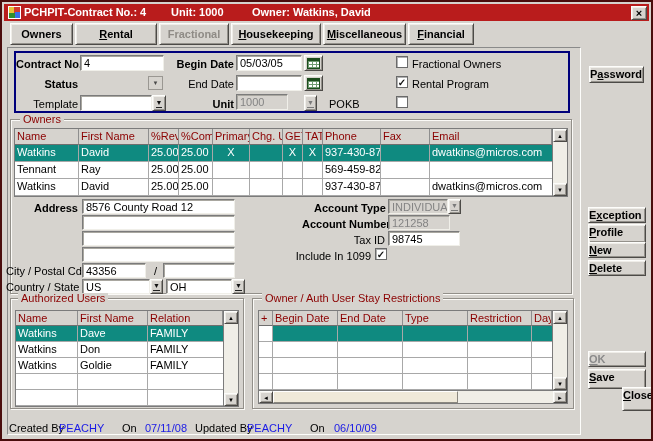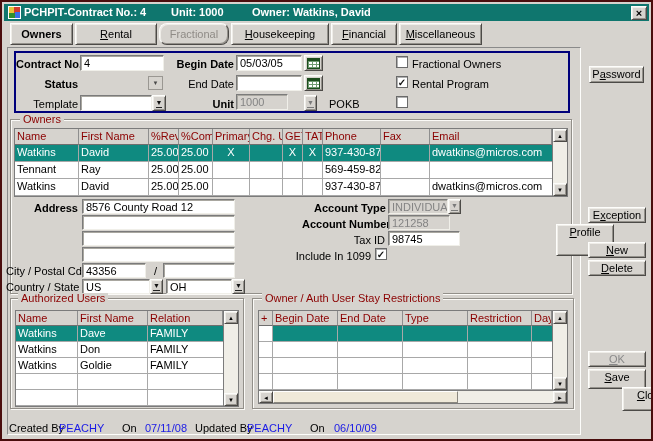--- a/index.html
+++ b/index.html
@@ -4,29 +4,29 @@
 <style>
   *{box-sizing:border-box;margin:0;padding:0;}
   html,body{background:#fff;}
   body{font-family:"Liberation Sans", sans-serif;font-size:11px;color:#000;}
   .w{position:relative;width:653px;height:441px;background:#d6d3ce;border:2px solid #4a0d0d;overflow:hidden;}
   .lbl{position:absolute;white-space:nowrap;line-height:13px;font-size:11px;}
   .r{text-align:right;}
   .b{font-weight:bold;}
   .fld{position:absolute;background:#fff;border:1px solid;border-color:#7b7b7b #f0efe9 #f0efe9 #7b7b7b;box-shadow:inset 1px 1px 0 #a9a7a0;font-size:11px;line-height:13px;padding:1px 0 0 3px;white-space:nowrap;overflow:hidden;}
   .dis{background:#d6d3ce;color:#848484;}
-  .btn3{background:#d6d3ce;border:1px solid;border-color:#fdfdfb #4c4a47 #4c4a47 #fdfdfb;box-shadow:inset 1px 1px 0 #efede8, inset -1px -1px 0 #94918b;}
-  .titlebar{position:absolute;left:2px;top:2px;right:2px;height:17px;background:#0f766e;color:#fff;font-weight:bold;}
+  .btn3{background:#d6d3ce;border:1px solid;border-color:#fdfdfb #4c4a47 #4c4a47 #fdfdfb;box-shadow:inset 1px 1px 0 #efede8, inset -1px -1px 0 #94918b;font-weight:bold;}
+  .titlebar{position:absolute;left:2px;top:2px;right:2px;height:17px;background:#b91c1c;color:#fff;font-weight:bold;}
   .titlebar span{position:absolute;line-height:17px;font-size:11px;white-space:nowrap;}
   .appic{position:absolute;left:4px;top:2px;width:13px;height:13px;background:conic-gradient(#d23b2f 0 90deg,#3a6ee8 90deg 180deg,#2f8f2f 180deg 270deg,#e8c33a 270deg 360deg);border:1px solid #fff;}
   .closebtn{position:absolute;right:2px;top:2px;width:16px;height:14px;text-align:center;font-size:11px;font-weight:bold;line-height:12px;color:#000;cursor:default;}
   .tabs{position:absolute;left:8px;top:21px;height:22px;display:flex;gap:2px;}
   .tab{height:22px;line-height:20px;text-align:center;font-size:11px;}
   .tab.active{font-weight:bold;}
-  .tab.dis{color:#8f8b86;border-radius:8px;}
+  .tab.dis{color:#8f8b86;}
   .u{text-decoration:underline;}
   .main{position:absolute;left:5px;top:45px;width:574px;height:388px;border:1px solid;border-color:#8a8a8a #fdfdfb #fdfdfb #8a8a8a;}
   .formbox{position:absolute;left:12px;top:49px;width:556px;height:62px;border:2px solid #00007b;}
   .chk{position:absolute;width:12px;height:12px;background:#fff;border:1px solid #6a6a6a;box-shadow:inset 1px 1px 0 #b0b0b0;font-size:10px;line-height:11px;text-align:center;font-weight:bold;color:#111;}
   .sqbtn{position:absolute;display:flex;align-items:center;justify-content:center;}
   .ddg{font-size:6px;color:#4a4a4a;line-height:7px;}
   .lovg{font-size:7px;line-height:8px;border-bottom:1px solid #222;color:#111;}
   .lovg.gray{color:#7a7a7a;border-bottom-color:#7a7a7a;}
   .calic{width:13px;height:11px;background-color:#fff;border:1px solid #1d4d1d;border-top:3px solid #1d4d1d;background-image:repeating-linear-gradient(to right,#6f9b6f 0px,#6f9b6f 1px,transparent 1px,transparent 4px),repeating-linear-gradient(to bottom,#6f9b6f 0px,#6f9b6f 1px,transparent 1px,transparent 3px);}
   .group{position:absolute;border:1px solid #928f89;box-shadow:inset 1px 1px 0 #fbfaf7, 1px 1px 0 #fbfaf7;}
@@ -38,21 +38,21 @@
   .gc{border-right:1px solid #a8a8a8;border-bottom:1px solid #a8a8a8;font-size:11px;padding:1px 2px 0 2px;white-space:nowrap;overflow:hidden;flex:0 0 auto;}
   .gh .gc{background:#d6d3ce;color:#8b0000;border-right:1px solid #8e8e8e;border-bottom:1px solid #6e6e6e;}
   .sel .gc{background:#0f8a80;color:#fff;}
   .sel .gc.nosel{background:#fff;color:#000;}
   .ctr{text-align:center;}
   .vs{width:15px;background:#f0eee7;border-left:1px solid #7b7b7b;display:flex;flex-direction:column;justify-content:space-between;flex:0 0 auto;}
   .sar{height:13px;width:100%;text-align:center;font-size:6px;line-height:12px;color:#000;}
   .hs{display:flex;height:13px;border-top:1px solid #7b7b7b;background:#f0eee7;}
   .sah{width:14px;height:100%;text-align:center;font-size:6px;line-height:12px;flex:0 0 auto;}
   .thumb{width:185px;height:100%;background:#efe9d9;border:1px solid;border-color:#fff #8a877f #8a877f #fff;flex:0 0 auto;}
-  .sbtn{position:absolute;text-align:center;font-size:11px;line-height:15px;cursor:default;}
+  .sbtn{position:absolute;font-size:11px;line-height:15px;cursor:default;}
   .sbtn.disb{color:#8a8a8a;}
   
   .co0{width:64px}.co1{width:70px}.co2{width:30px}.co3{width:34px}.co4{width:37px}.co5{width:33px}.co6{width:20px}.co7{width:20px}.co8{width:58px}.co9{width:49px}.co10{flex:1 1 auto;border-right:none}
   
   .ca0{width:62px}.ca1{width:70px}.ca2{flex:1 1 auto;border-right:none}
   
   .cr0{width:14px}.cr1{width:65px}.cr2{width:65px}.cr3{width:65px}.cr4{width:64px}.cr5{flex:1 1 auto;border-right:none}
   .blue{color:#1a1ae6;}
 </style>
 </head>
@@ -65,23 +65,23 @@
     <span style="left:20px">PCHPIT-Contract No.: 4</span>
     <span style="left:167px">Unit: 1000</span>
     <span style="left:248px">Owner: Watkins, David</span>
     <div class="closebtn btn3">×</div>
   </div>
 
   <div class="tabs">
     <div class="tab btn3 active" style="width:63px"><span>Owners</span><span class="u"></span><span></span></div>
     <div class="tab btn3" style="width:82px"><span></span><span class="u">R</span><span>ental</span></div>
     <div class="tab btn3 dis" style="width:70px"><span>Fractional</span><span class="u"></span><span></span></div>
-    <div class="tab btn3" style="width:98px"><span></span><span class="u">H</span><span>ousekeeping</span></div>
+    <div class="tab btn3" style="width:90px"><span></span><span class="u">H</span><span>ousekeeping</span></div>
+    <div class="tab btn3" style="width:83px"><span></span><span class="u">M</span><span>iscellaneous</span></div>
     <div class="tab btn3" style="width:66px"><span></span><span class="u">F</span><span>inancial</span></div>
-    <div class="tab btn3" style="width:83px"><span></span><span class="u">M</span><span>iscellaneous</span></div>
   </div>
 
   <div class="main"></div>
 
   <div class="formbox"></div>
   <span class="lbl r b" style="left:14px;top:56px;width:62px">Contract No.</span>
   <div class="fld" style="left:78px;top:53px;width:84px;height:16px">4</div>
   <span class="lbl r b" style="left:162px;top:56px;width:70px">Begin Date</span>
   <div class="fld" style="left:234px;top:53px;width:66px;height:16px">05/03/05</div>
   <div class="sqbtn btn3" style="left:302px;top:53px;width:19px;height:16px">
@@ -314,20 +314,20 @@
   <span class="lbl blue" style="left:57px;top:420px">PEACHY</span>
   <span class="lbl" style="left:120px;top:420px">On</span>
   <span class="lbl blue" style="left:143px;top:420px">07/11/08</span>
   <span class="lbl" style="left:193px;top:420px">Updated By</span>
   <span class="lbl blue" style="left:245px;top:420px">PEACHY</span>
   <span class="lbl" style="left:308px;top:420px">On</span>
   <span class="lbl blue" style="left:332px;top:420px">06/10/09</span>
 
   <div class="sbtn btn3" style="left:587px;top:64px;width:55px;height:17px"><span>P</span><span class="u">a</span><span>ssword</span></div>
   <div class="sbtn btn3" style="left:586px;top:205px;width:58px;height:16px"><span>E</span><span class="u">x</span><span>ception</span></div>
-  <div class="sbtn btn3" style="left:554px;top:222px;width:58px;height:32px"><span></span><span class="u">P</span><span>rofile</span></div>
+  <div class="sbtn btn3" style="left:586px;top:222px;width:58px;height:19px"><span></span><span class="u">P</span><span>rofile</span></div>
   <div class="sbtn btn3" style="left:586px;top:240px;width:58px;height:16px"><span></span><span class="u">N</span><span>ew</span></div>
   <div class="sbtn btn3" style="left:586px;top:258px;width:58px;height:16px"><span></span><span class="u">D</span><span>elete</span></div>
   <div class="sbtn btn3 disb" style="left:586px;top:349px;width:58px;height:16px"><span></span><span class="u">O</span><span>K</span></div>
   <div class="sbtn btn3" style="left:586px;top:367px;width:58px;height:20px"><span></span><span class="u">S</span><span>ave</span></div>
   <div class="sbtn btn3" style="left:620px;top:385px;width:58px;height:24px"><span></span><span class="u">C</span><span>lose</span></div>
 
 </div>
 
 </body></html>

